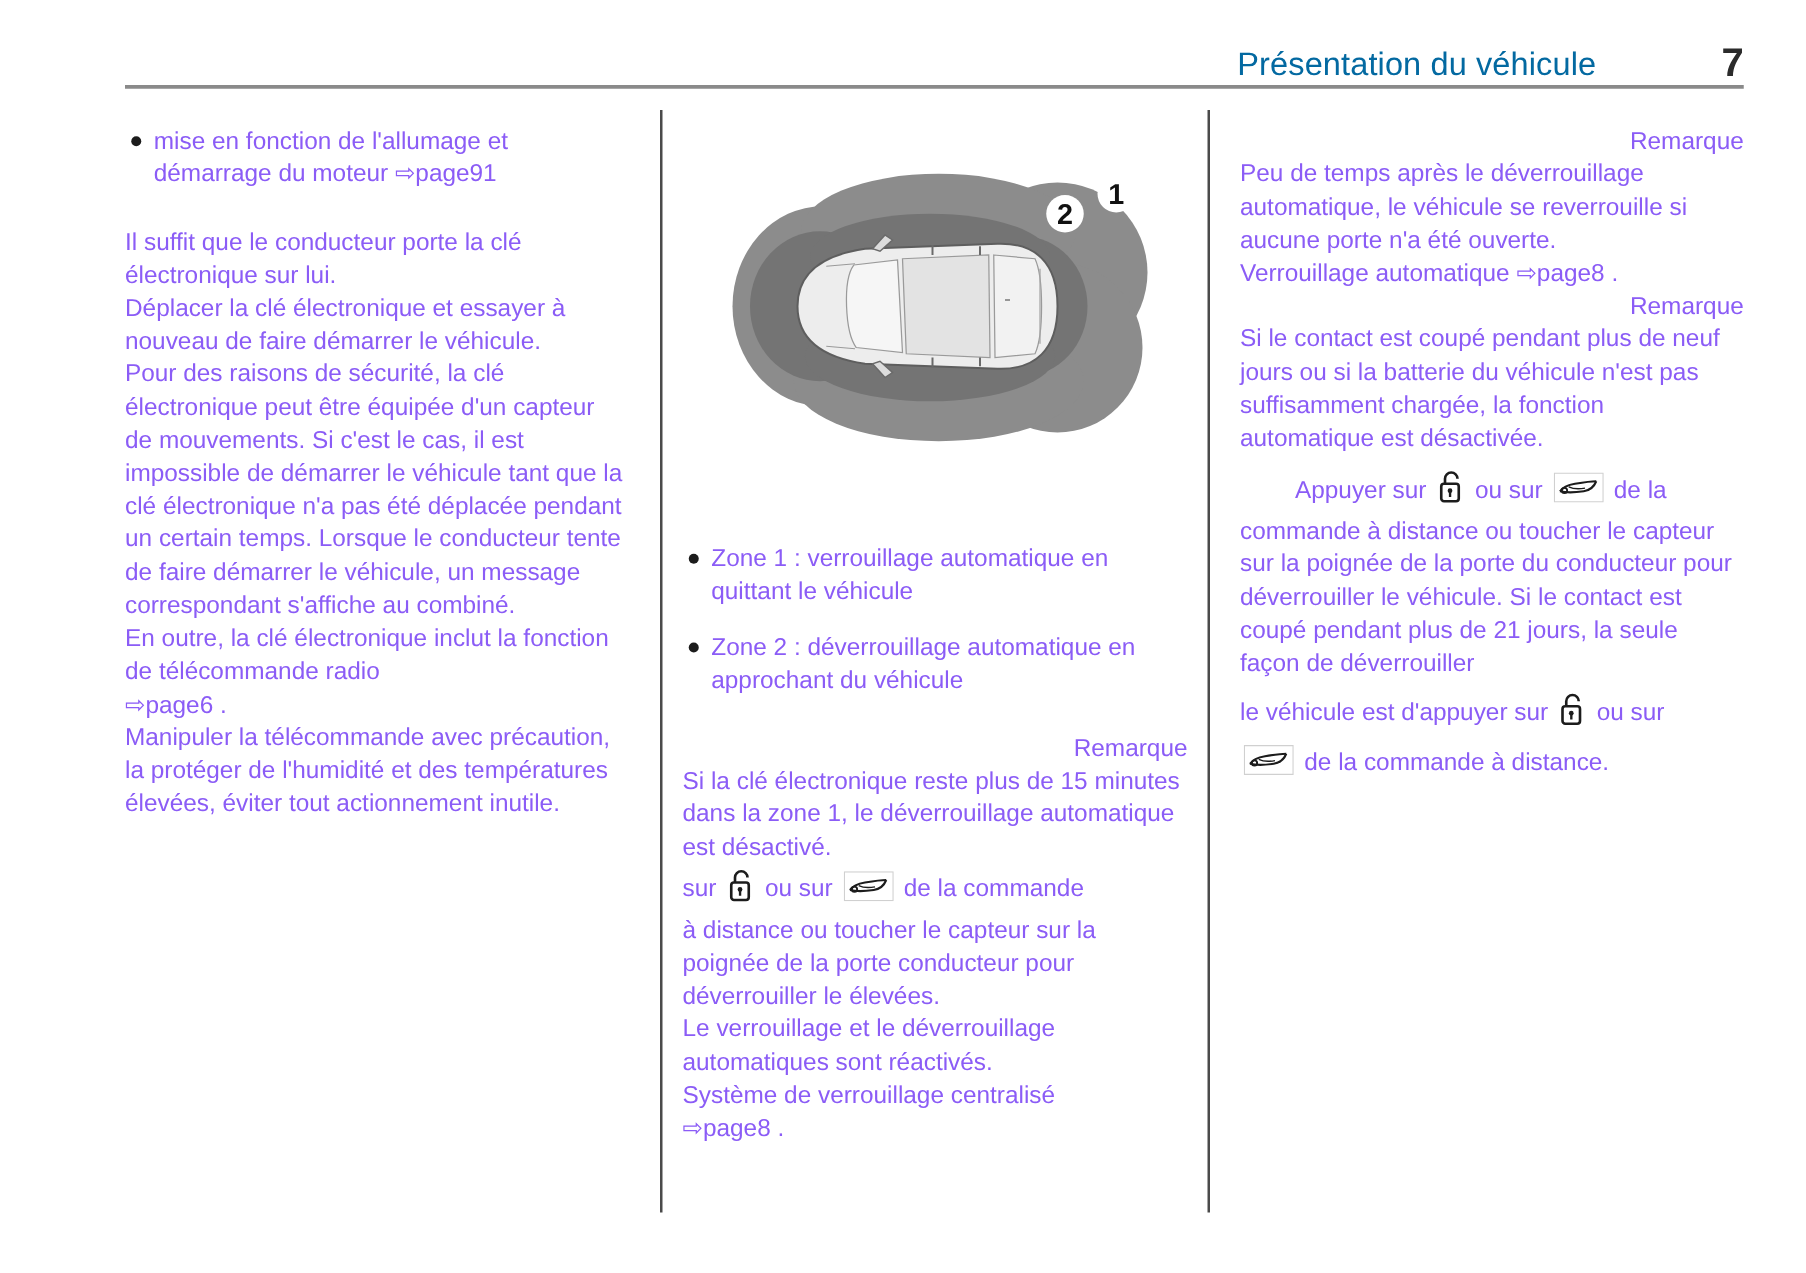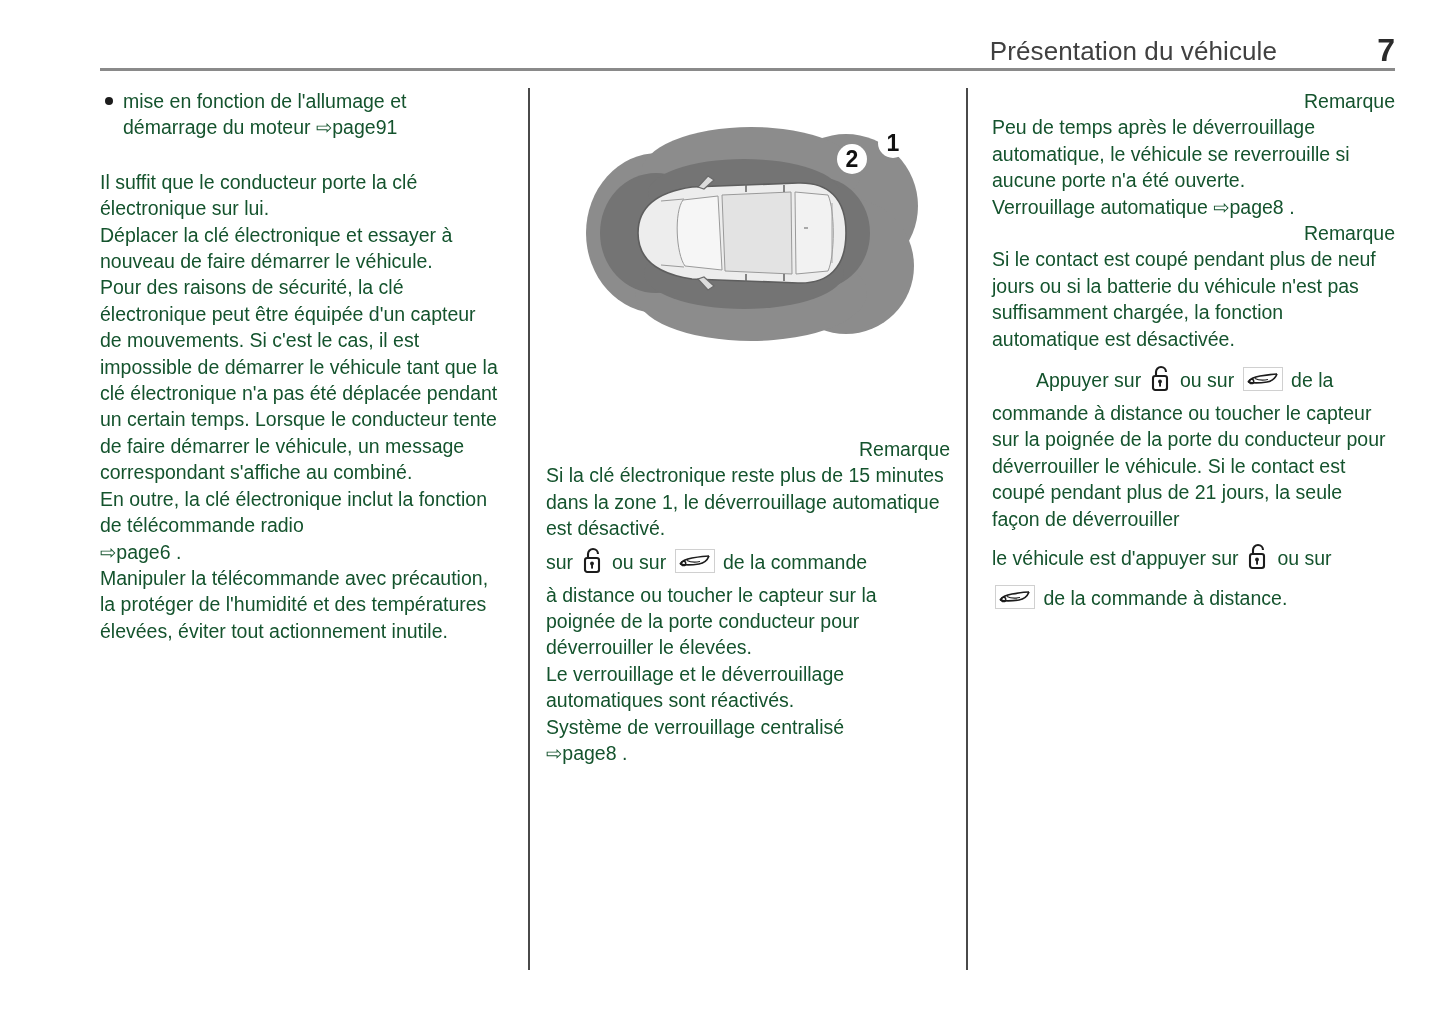--- a/index.html
+++ b/index.html
@@ -23,21 +23,21 @@
     top: 36px;
     width: 1295px;
     height: 40px;
   }
   .header-title {
     position: absolute;
     right: 118px;
     top: 0;
     font-size: 26px;
     letter-spacing: 0.1px;
-    color: #404040;
+    color: #0369a1;
     white-space: nowrap;
   }
   .header-pageno {
     position: absolute;
     right: 0;
     top: -4px;
     width: 60px;
     text-align: right;
     font-size: 32px;
     font-weight: bold;
@@ -55,24 +55,24 @@
   
   .columns {
     position: absolute;
     left: 0;
     top: 88px;
     width: 1445px;
     height: 890px;
   }
   .col {
     position: absolute;
-    top: 0;
+    top: 12px;
     font-size: 19.5px;
     line-height: 26.4px;
-    color: #14532d;
+    color: #8b5cf6;
   }
   .col-1 { left: 100px;  width: 402px; }
   .col-2 { left: 546px;  width: 404px; }
   .col-3 { left: 992px;  width: 403px; }
 
   .divider {
     position: absolute;
     top: 88px;
     width: 2px;
     height: 882px;
@@ -219,20 +219,24 @@
           <circle cx="306" cy="71" r="15" fill="#ffffff"></circle>
           <text x="306" y="79" text-anchor="middle" font-family="Liberation Sans, sans-serif" font-size="23" font-weight="bold" fill="#111111">2</text>
         </g>
         <g>
           <circle cx="347" cy="55" r="15" fill="#ffffff"></circle>
           <text x="347" y="63" text-anchor="middle" font-family="Liberation Sans, sans-serif" font-size="23" font-weight="bold" fill="#111111">1</text>
         </g>
       </svg>
     </div>
 
+    <ul class="bullets">
+      <li>Zone 1 : verrouillage automatique en quittant le véhicule</li>
+      <li>Zone 2 : déverrouillage automatique en approchant du véhicule</li>
+    </ul>
 
     <p class="para gap-before note-head">Remarque</p>
     <p class="para">Si la clé électronique reste plus de 15 minutes dans la zone 1, le déverrouillage automatique est désactivé.</p>
 
     <p class="para line-tall">
       <span>sur</span>
       <span class="icon-inline icon-unlock">
         <svg viewBox="0 0 22 28" width="22" height="28" xmlns="http://www.w3.org/2000/svg">
           <path d="M6 11 L6 7 A5 5 0 0 1 16 7" fill="none" stroke="#1c1c1c" stroke-width="2.1"></path>
           <rect x="3" y="11" width="14" height="14" rx="2.2" fill="none" stroke="#1c1c1c" stroke-width="2.1"></rect>

